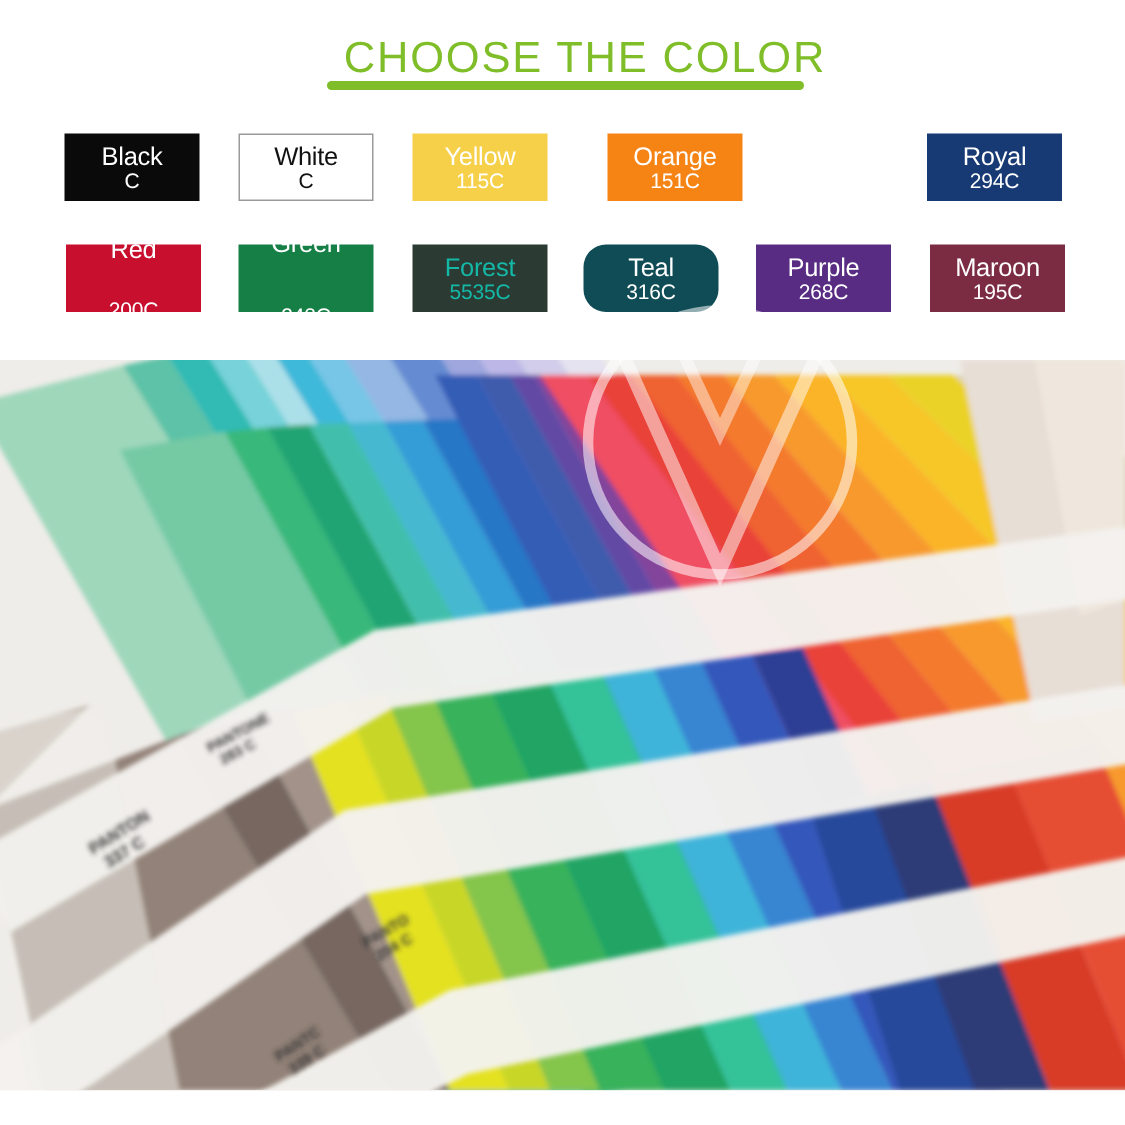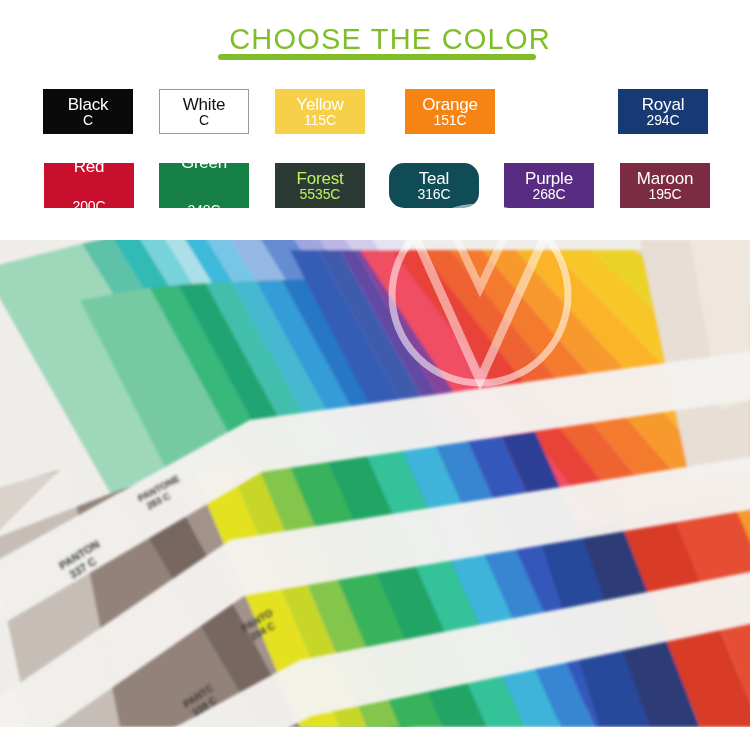--- a/index.html
+++ b/index.html
@@ -165,21 +165,21 @@
       <div class="swatch" style="left:44px;top:0;background:#c8102e;color:#ffffff;gap:24px;">
         <span class="s-name">Red</span>
         <span class="s-code">200C</span>
       </div>
 
       <div class="swatch" style="left:159px;top:0;background:#157f46;color:#ffffff;gap:32px;">
         <span class="s-name">Green</span>
         <span class="s-code">348C</span>
       </div>
 
-      <div class="swatch" style="left:275px;top:0;background:#2b3a33;color:#bef264;justify-content:center;">
+      <div class="swatch" style="left:275px;top:0;background:#2b3a33;color:#14b8a6;justify-content:center;">
         <span class="s-name">Forest</span>
         <span class="s-code">5535C</span>
       </div>
 
       <div class="swatch" style="left:389px;top:0;background:#0f4c55;color:#ffffff;border-radius:15px;">
         <span class="s-name">Teal</span>
         <span class="s-code">316C</span>
       </div>
 
       <div class="swatch" style="left:504px;top:0;background:#582c83;color:#ffffff;">

